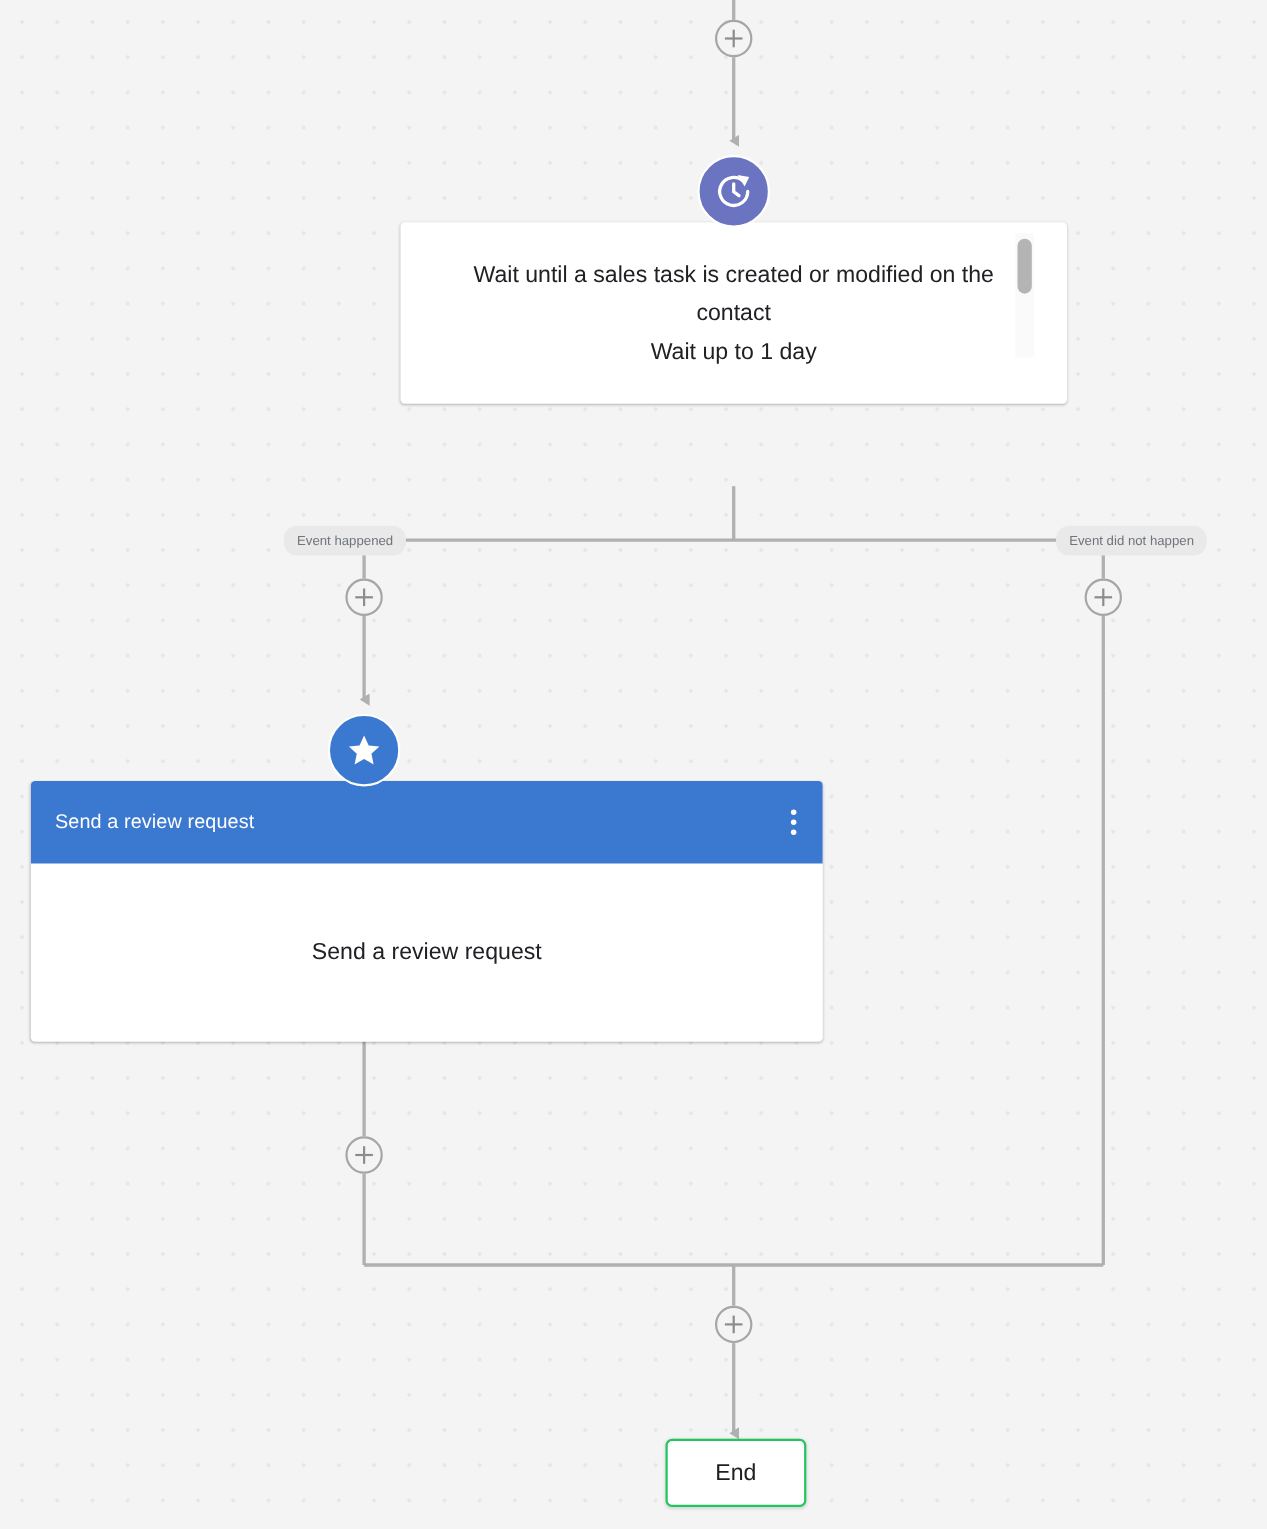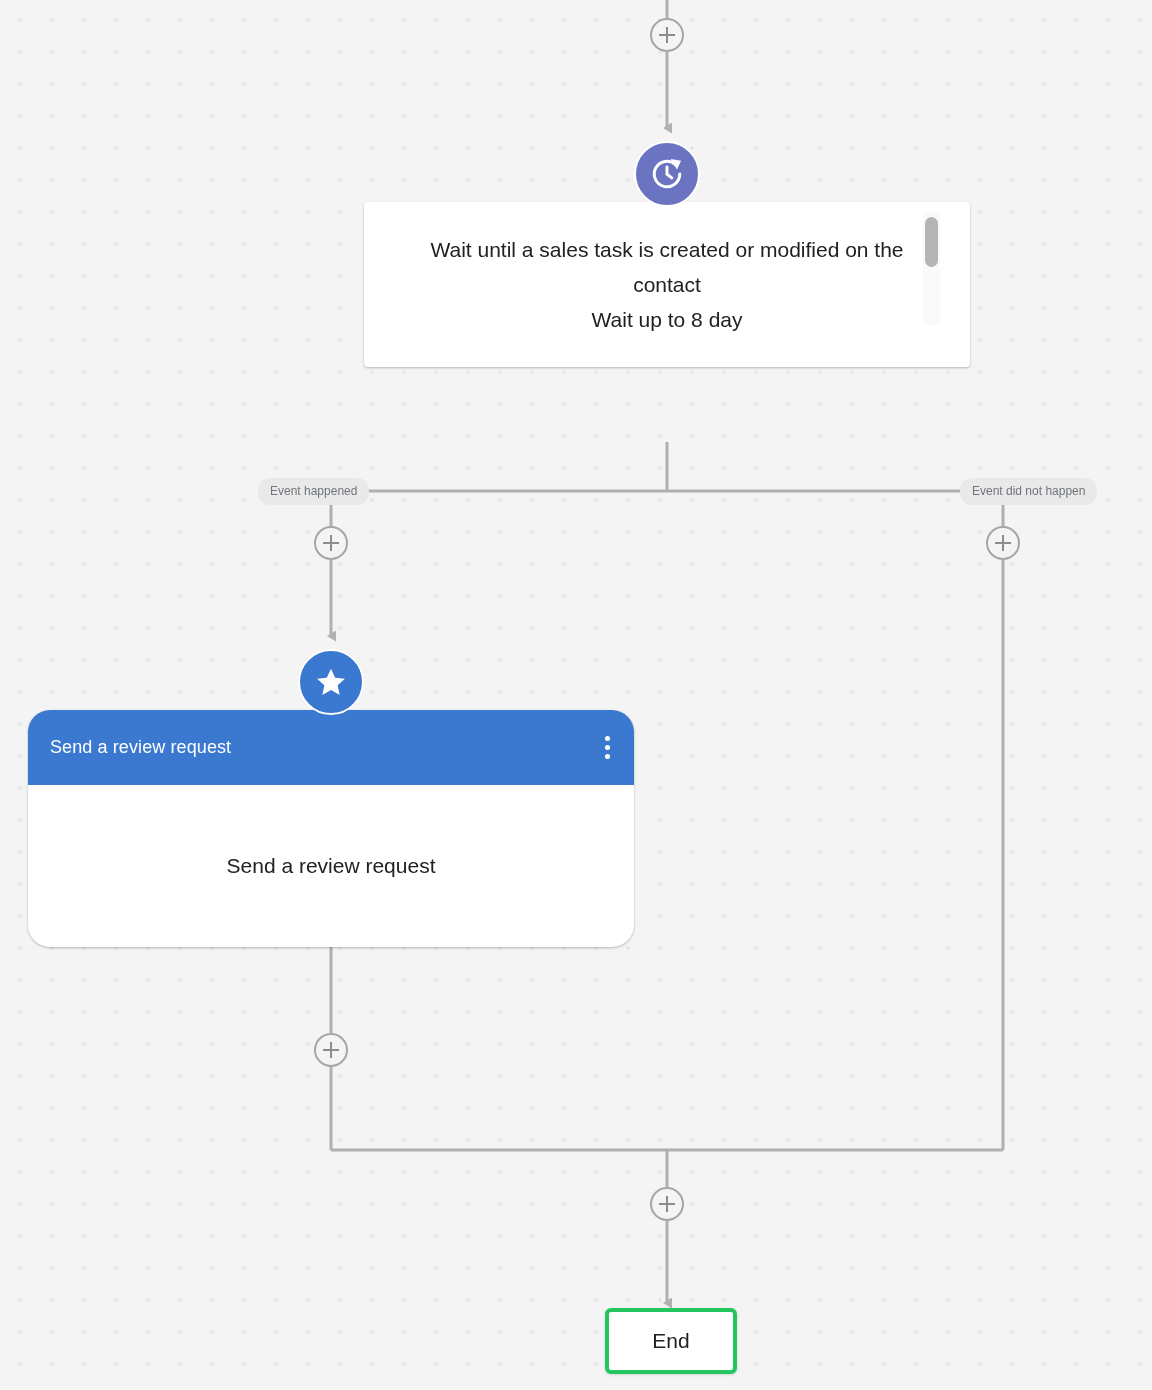--- a/index.html
+++ b/index.html
@@ -163,21 +163,21 @@
     padding: 7px 12px 8px;
     border-radius: 12px;
     white-space: nowrap;
     z-index: 5;
   }
 
   
   .end-node {
     position: absolute;
     background: #ffffff;
-    border: 4px solid #22c55e;
+    border: 2px solid #22c55e;
     border-radius: 6px;
     box-shadow: 0 1px 3px rgba(0,0,0,0.13);
     display: flex;
     align-items: center;
     justify-content: center;
     color: #202124;
     font-size: 21px;
     z-index: 4;
   }
 </style>
@@ -236,38 +236,38 @@
     <svg width="36" height="36" viewBox="0 0 24 24" aria-hidden="true">
       <path fill="none" stroke="#ffffff" stroke-width="2" stroke-linecap="round" d="M20.5 12a8.5 8.5 0 1 1-2.6-6.1"></path>
       <path fill="#ffffff" d="M14.4 2.0 L21.4 3.2 L18.6 9.0 Z"></path>
       <path fill="none" stroke="#ffffff" stroke-width="2" stroke-linecap="round" d="M12 7.4 L12 12.2 L15.2 14.6"></path>
     </svg>
   </div>
 
   <div class="card" style="left:364px; top:202px; width:606px;">
     <div class="card-body" style="height:165px;">
       <p>Wait until a sales task is created or modified on the contact</p>
-      <p>Wait up to 8 day</p>
+      <p>Wait up to 1 day</p>
       <div class="vscroll">
         <div class="vscroll-thumb"></div>
       </div>
     </div>
   </div>
 
   <div class="branch-label" style="left:258px; top:478px;">Event happened</div>
 
   <div class="branch-label" style="left:960px; top:478px;">Event did not happen</div>
 
   <div class="badge" style="left:298px; top:649px; background:#3b78d0;">
     <svg width="34" height="34" viewBox="0 0 24 24" aria-hidden="true">
       <path fill="#ffffff" d="M12 2.6 L14.95 9.0 L21.8 9.7 L16.7 14.35 L18.1 21.1 L12 17.6 L5.9 21.1 L7.3 14.35 L2.2 9.7 L9.05 9.0 Z"></path>
     </svg>
   </div>
 
-  <div class="card" style="left:28px; top:710px; width:606px;border-radius:22px;">
+  <div class="card" style="left:28px; top:710px; width:720px;">
     <div class="card-header" style="background:#3b78d0;">
       <div class="card-title">Send a review request</div>
       <div class="kebab">
         <span></span>
           <span></span>
           <span></span>
       </div>
     </div>
     <div class="card-body" style="height:162px;">
       <p>Send a review request</p>

